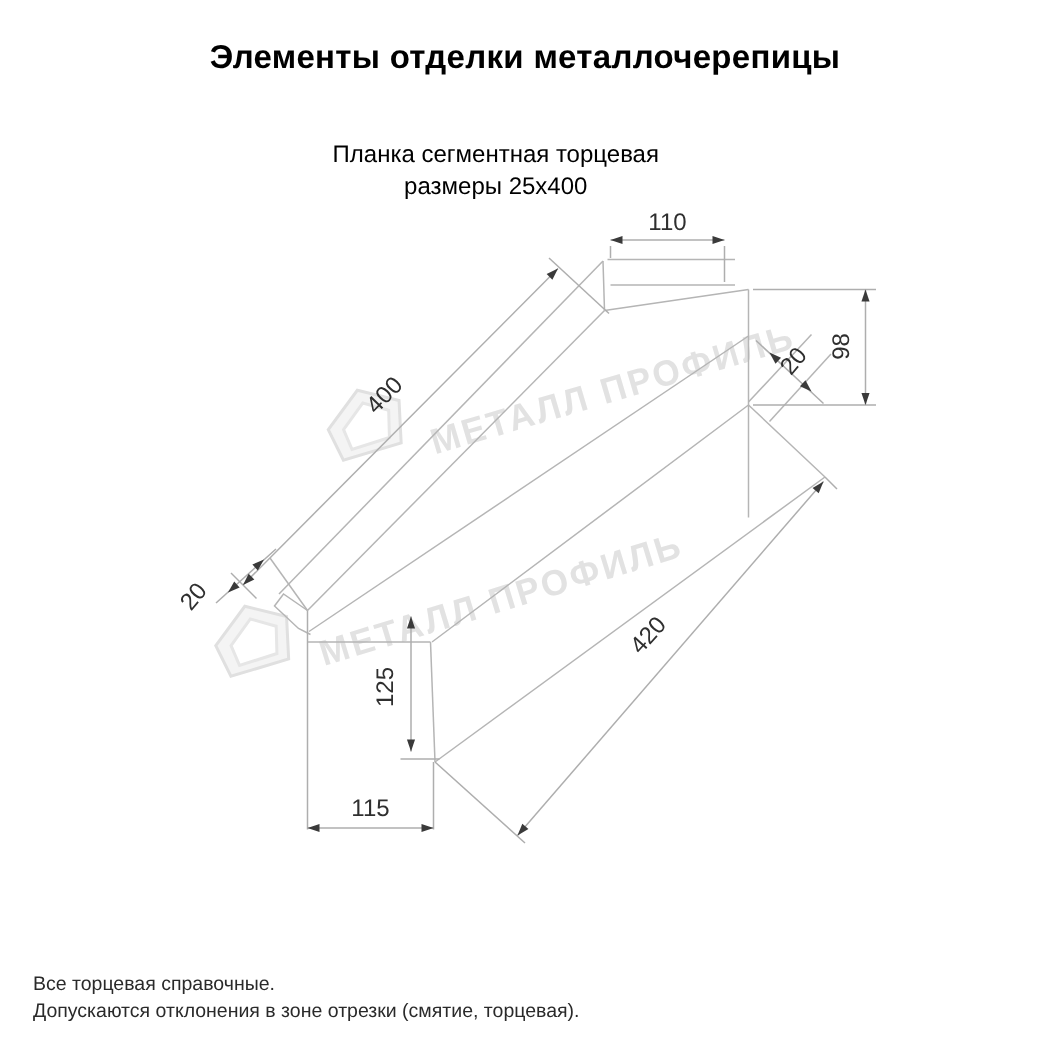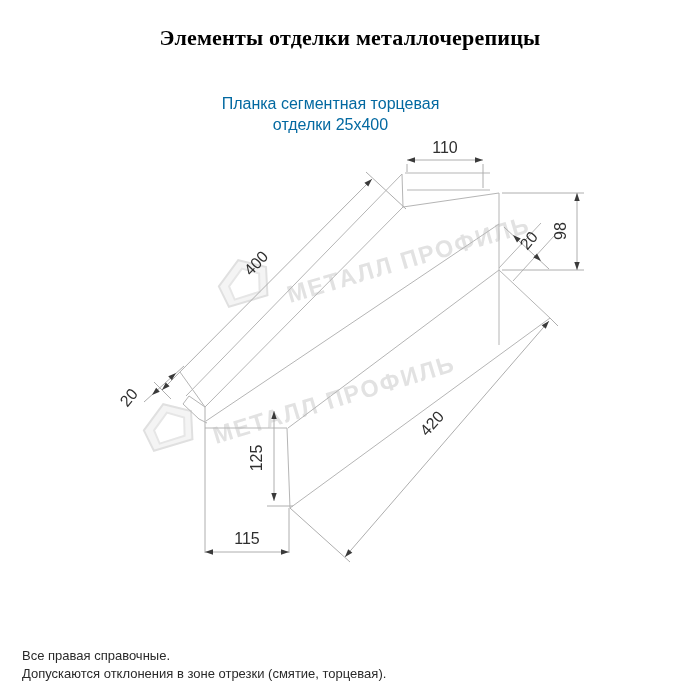--- a/index.html
+++ b/index.html
@@ -1,40 +1,40 @@
 <!DOCTYPE html>
 <html><head>
 <meta charset="utf-8">
 <style>
   html,body{margin:0;padding:0;background:#ffffff;}
   body{width:700px;height:700px;position:relative;overflow:hidden;
        font-family:"Liberation Sans","DejaVu Sans",sans-serif;}
   .page-title{position:absolute;left:0;top:25px;width:700px;text-align:center;
-       font-size:22px;font-weight:bold;color:#000;letter-spacing:.2px;font-family:Liberation Serif, serif;}
+       font-size:22px;font-weight:bold;color:#000;letter-spacing:.2px;}
   .drawing-subtitle{position:absolute;left:0;top:93px;width:661px;text-align:center;
-       font-size:16px;color:#0369a1;line-height:21px;}
+       font-size:16px;color:#000000;line-height:21px;}
   .footer-notes{position:absolute;left:22px;top:647px;font-size:13px;color:#2a2a2a;line-height:18px;}
   svg{position:absolute;left:0;top:0;}
   .pline{stroke:#b5b5b5;stroke-width:1;fill:none;}
   .dline{stroke:#aeaeae;stroke-width:1;fill:none;}
   .dimtxt{font-family:"Liberation Sans","DejaVu Sans",sans-serif;font-size:16px;fill:#2f2f2f;}
   .arr{fill:#3a3a3a;stroke:none;}
   .wm-text{font-family:"Liberation Sans","DejaVu Sans",sans-serif;font-size:24px;font-weight:bold;
        fill:#e2e2e2;letter-spacing:2px;}
   .wm-logo{stroke:#e0e0e0;stroke-width:2;fill:#f4f4f4;}
   .wm-logo2{stroke:#e6e6e6;stroke-width:2;fill:#fff;}
 </style>
 </head>
 <body>
 
 <div class="page-title">Элементы отделки металлочерепицы</div>
 
 <div class="drawing-subtitle">
   <div>Планка сегментная торцевая</div>
-  <div>отделки 25х400</div>
+  <div>размеры 25х400</div>
 </div>
 
 <svg width="700" height="700" viewBox="0 0 700 700">
 
   <g>
     <g transform="translate(208,262) rotate(-11)">
       <path class="wm-logo" d="M6,26 L30,4 L56,16 L52,44 L12,48 Z"></path>
       <path class="wm-logo2" d="M16,28 L32,13 L48,21 L45,39 L19,42 Z"></path>
     </g>
     <text class="wm-text" transform="translate(290,303) rotate(-16.5)" textLength="252" lengthAdjust="spacingAndGlyphs">МЕТАЛЛ ПРОФИЛЬ</text>
@@ -138,15 +138,15 @@
     <text class="dimtxt" text-anchor="middle" transform="translate(533,244) rotate(-50)">20</text>
     <text class="dimtxt" text-anchor="middle" transform="translate(260,267) rotate(-46)">400</text>
     <text class="dimtxt" text-anchor="middle" transform="translate(133,401) rotate(-50)">20</text>
     <text class="dimtxt" text-anchor="middle" transform="translate(262,458) rotate(-90)">125</text>
     <text class="dimtxt" x="247" y="544" text-anchor="middle">115</text>
     <text class="dimtxt" text-anchor="middle" transform="translate(436,427) rotate(-48)">420</text>
   </g>
 </svg>
 
 <div class="footer-notes">
-  <div>Все правая справочные.</div>
+  <div>Все торцевая справочные.</div>
   <div>Допускаются отклонения в зоне отрезки (смятие, торцевая).</div>
 </div>
 
 </body></html>

